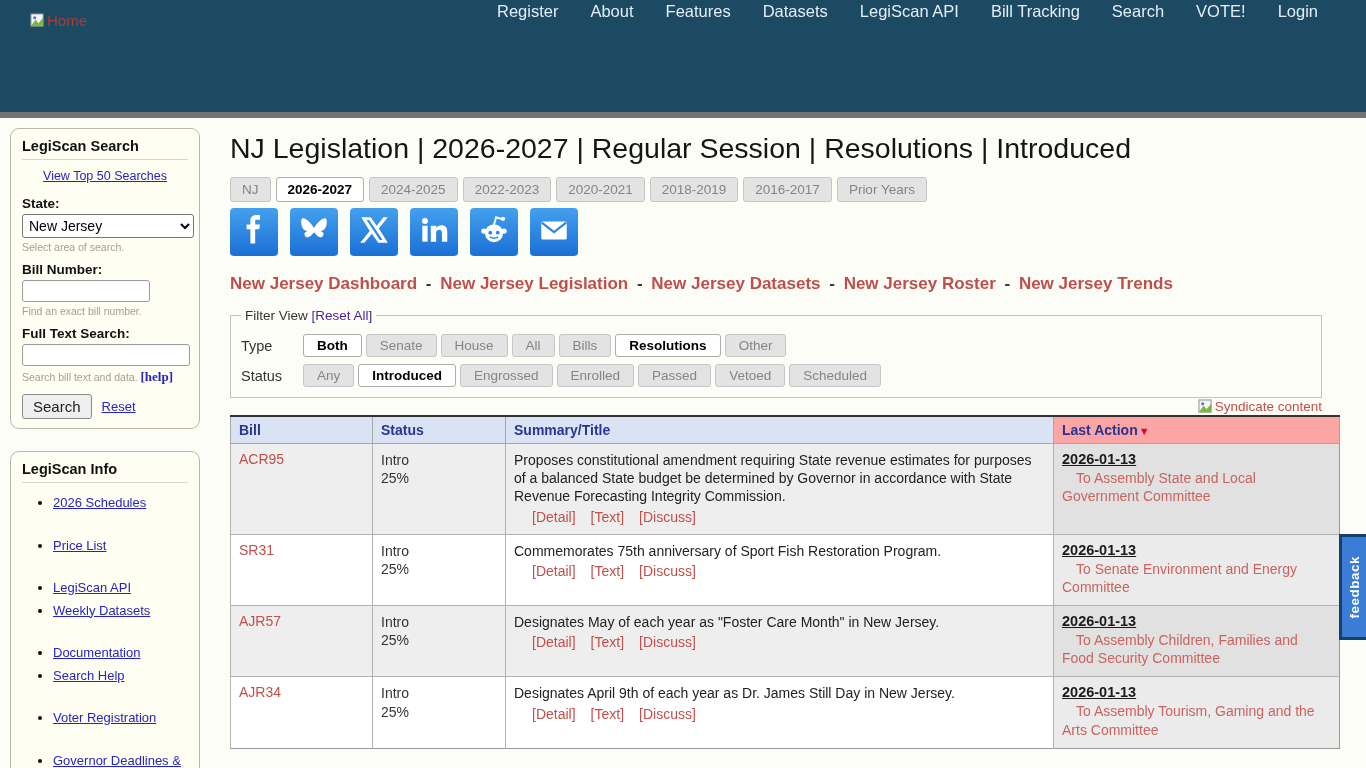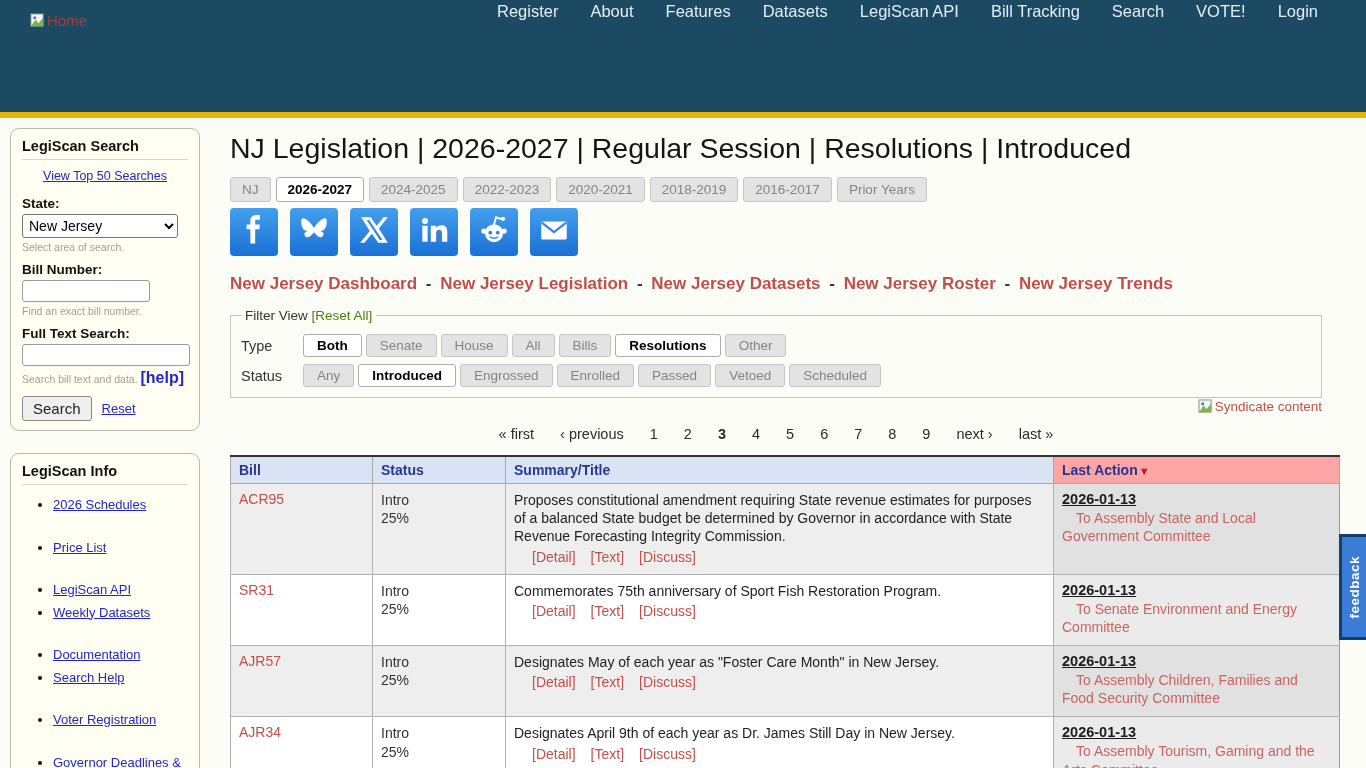--- a/index.html
+++ b/index.html
@@ -1,42 +1,42 @@
 <!DOCTYPE html>
 <html><head>
 <meta charset="utf-8">
 <style>
   * { box-sizing: border-box; margin: 0; padding: 0; }
   html,body { width:1366px; height:768px; overflow:hidden; background:#fdfdf8;
     font-family:"Liberation Sans", sans-serif; }
 
   
   .site-header { position:relative; width:100%; height:118px; background:#1d4a63;
-    border-bottom:6px solid #eab308; }
+    border-bottom:6px solid #737373; }
   .home-link { position:absolute; left:30px; top:12px; display:flex; align-items:center;
     gap:2px; color:#a83c38; font-size:15px; text-decoration:none; cursor:pointer; }
   .main-nav { position:absolute; top:0; right:32px; display:flex; }
   .main-nav .nav-item { color:#e4edf5; font-size:16.5px; padding:2px 16px; cursor:pointer; }
 
   
   .layout { display:flex; }
   .sidebar { width:220px; flex:0 0 220px; padding:10px 0 0 10px; }
   .main { width:1120px; padding:10px 10px 0 10px; }
 
   
   .side-box { width:190px; background:#fffef2; border:1px solid #b9b9ab;
     border-radius:9px; padding:9px 11px; margin-bottom:22px; }
   .side-box h2 { font-size:14.5px; color:#111; padding-bottom:5px;
     border-bottom:1px solid #d8d8c8; margin-bottom:6px; }
   .top50 { text-align:center; margin:6px 0 12px; }
   a.blue-link { color:#2525c4; font-size:12.5px; text-decoration:underline; cursor:pointer; }
   .fld-label { font-size:13.5px; font-weight:bold; color:#111; margin:6px 0 3px; }
   .hint { font-size:10.5px; color:#a0a094; margin:3px 0 9px; }
-  .hint b a { color:#2525c4; font-size:16px; }
-  select.state-select { width:156px; font-size:14px; padding:2px; border:1px solid #767676;
+  .hint b a { color:#2525c4; font-size:13px;font-family:Liberation Serif, serif; }
+  select.state-select { width:172px; font-size:14px; padding:2px; border:1px solid #767676;
     border-radius:3px; background:#fff; }
   input.txt { border:1px solid #9a9a9a; border-radius:3px; height:22px; font-size:13px; padding:0 4px; background:#fff; }
   .bill-input { width:128px; }
   .full-input { width:168px; }
   .search-row { display:flex; align-items:center; gap:10px; margin-top:4px; }
   button.search-btn { font-size:15px; padding:3px 10px; background:#efefef;
     border:1px solid #8a8a8a; border-radius:3px; cursor:pointer; color:#222; }
   .search-row a { font-size:13px; }
 
   .info-list { list-style:disc; padding-left:24px; margin-top:10px; }
@@ -56,21 +56,21 @@
   .social-btn { width:48px; height:48px; border-radius:4px; cursor:pointer;
     background:linear-gradient(180deg,#44a0ee 0%,#1a6fd4 100%);
     display:flex; align-items:center; justify-content:center; }
 
   .state-links { font-size:17px; font-weight:bold; line-height:24px; margin:4px 0 12px; width:1090px; }
   .state-links a { color:#bf4f4a; cursor:pointer; text-decoration:none; }
   .state-links .sep { color:#3a3a3a; padding:0 4px; }
 
   fieldset.filter-box { border:1px solid #c3c3c3; padding:4px 10px 10px; width:1092px; }
   fieldset.filter-box legend { font-size:13.5px; color:#333; padding:0 4px; }
-  fieldset.filter-box legend a { color:#4d7c0f; text-decoration:none; cursor:pointer; }
+  fieldset.filter-box legend a { color:#4c1d95; text-decoration:none; cursor:pointer; }
   .filter-row { display:flex; align-items:center; margin-top:7px; }
   .filter-row .row-label { width:62px; font-size:14.5px; color:#333; }
   .filter-row .tab-btn { padding:3px 13px; }
 
   .syndicate-row { width:1092px; display:flex; justify-content:flex-end; align-items:center;
     gap:2px; height:17px; }
   .syndicate-row span { color:#c0504b; font-size:13.5px; cursor:pointer; }
 
   .pagination { width:1092px; text-align:center; margin:10px 0 12px; }
   .pagination span { display:inline-block; margin:0 13px; font-size:14.5px; color:#2a2a2a; cursor:pointer; }
@@ -265,21 +265,20 @@
 
     <div class="syndicate-row">
       <svg class="mini-broken" viewBox="0 0 16 16">
         <rect x="1" y="1" width="13" height="13" fill="#f4f4f4" stroke="#8a8a8a"></rect>
         <path d="M1 14 L6 7 L9 11 L14 5 L14 14 Z" fill="#7ab648"></path>
         <circle cx="5" cy="5" r="1.6" fill="#4a78c0"></circle>
       </svg>
       <span>Syndicate content</span>
     </div>
 
-    <div class="pagination" id="pagination"><span>« first</span><span>‹ previous</span><span>1</span><span>2</span><span class="current">3</span><span>4</span><span>5</span><span>6</span><span>7</span><span>8</span><span>9</span><span>next ›</span><span>last »</span></div>
 
     <table class="bills">
       <thead id="bills-thead">
           <tr>
             <th class="col-bill"><span>Bill</span></th>
             <th class="col-status"><span>Status</span></th>
             <th class="col-summary"><span>Summary/Title</span></th>
             <th class=" sorted"><span>Last Action</span><span style="color: rgb(204, 16, 48); font-size: 11px; margin-left: 1px;">▼</span></th>
           </tr>
         </thead>

